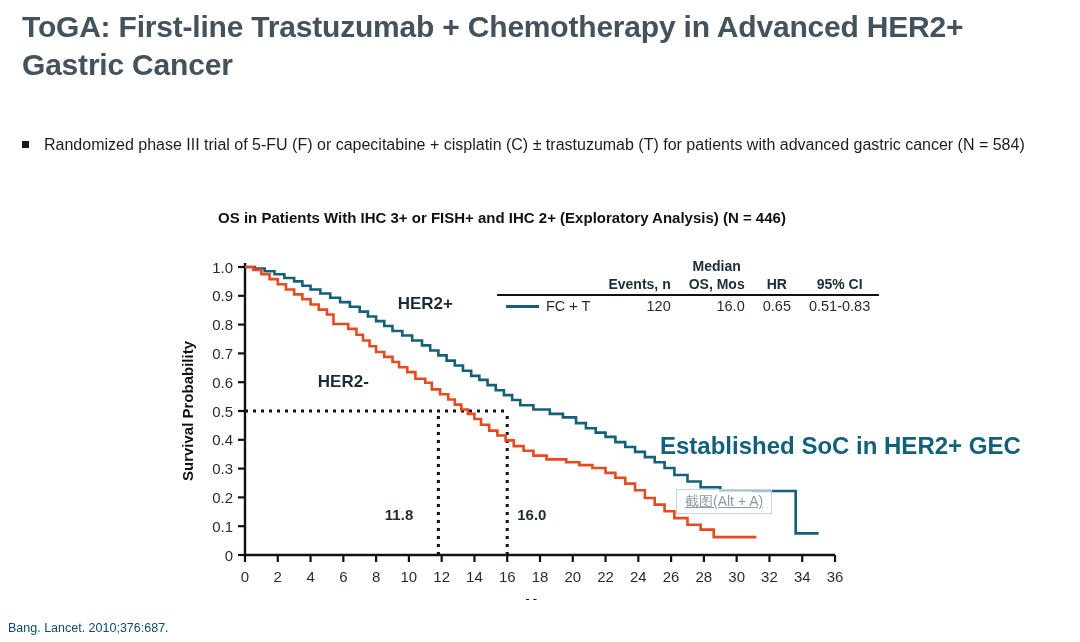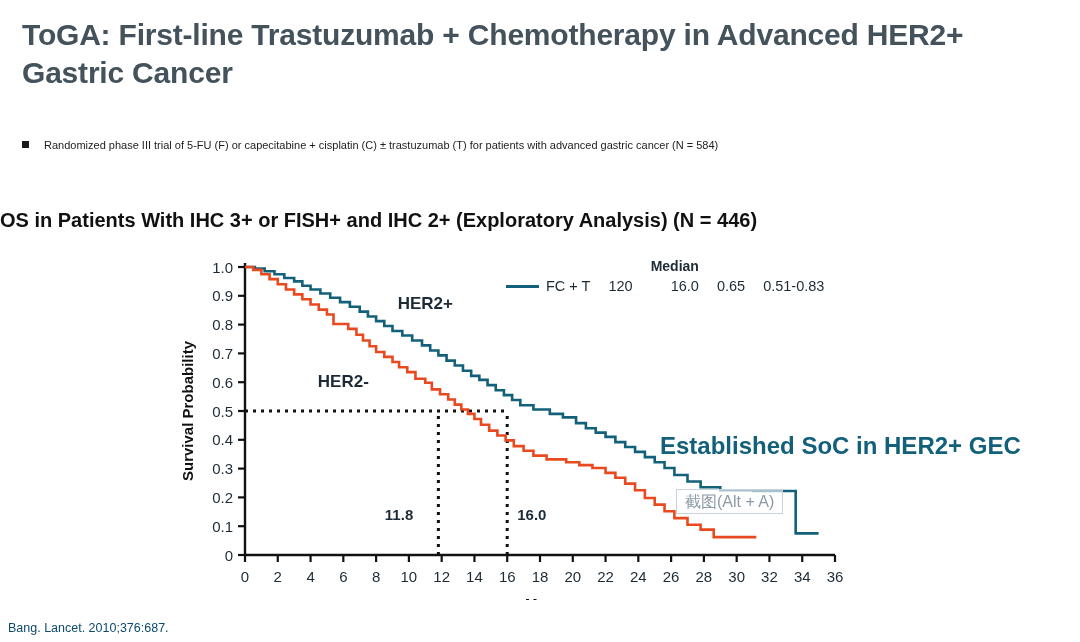--- a/index.html
+++ b/index.html
@@ -19,21 +19,20 @@
   #slide-title {
     position: absolute;
     left: 22px;
     top: 8px;
     width: 1000px;
     font-size: 30px;
     font-weight: bold;
     line-height: 38px;
     color: #44525c;
     letter-spacing: -0.2px;
-    margin-top: 8px;
   }
 
   
   #bullet-list {
     position: absolute;
     left: 22px;
     top: 133px;
     width: 1040px;
   }
   .bullet-row {
@@ -42,33 +41,34 @@
   }
   .bullet-marker {
     width: 7px;
     height: 7px;
     background: #1a1a1a;
     margin-top: 8px;
     margin-right: 15px;
     flex: none;
   }
   .bullet-text {
-    font-size: 11px;
+    font-size: 16px;
     line-height: 24px;
     color: #1d1d1d;
     max-width: 1010px;
   }
 
   
   #chart-subtitle {
     position: absolute;
     top: 209px;
     left: 0;
     width: 1004px;
-    font-size: 20px;
+    text-align: center;
+    font-size: 15px;
     font-weight: bold;
     color: #111111;
   }
 
   
   #chart-area {
     position: absolute;
     left: 0;
     top: 245px;
     width: 1080px;
@@ -143,23 +143,24 @@
 
   
   #screenshot-tooltip {
     position: absolute;
     left: 676px;
     top: 489px;
     padding: 2px 8px;
     border: 1px solid #c8d2da;
     background: rgba(255,255,255,0.62);
     color: #8b9aa6;
-    font-size: 16px;
+    font-size: 14px;
     line-height: 19px;
     white-space: nowrap;
+    text-decoration: underline;
   }
 
   
   #citation {
     position: absolute;
     left: 8px;
     top: 621px;
     font-size: 12.5px;
     color: #0c4a6e;
     text-align: center;
@@ -271,20 +272,27 @@
 <div id="legend-table">
   <table>
     <thead>
       <tr>
         <th class="no-rule"></th>
         <th class="no-rule"></th>
         <th class="median-head no-rule">Median</th>
         <th class="no-rule"></th>
         <th class="no-rule"></th>
       </tr>
+      <tr class="header-row">
+        <th></th>
+        <th>Events, n</th>
+        <th>OS, Mos</th>
+        <th>HR</th>
+        <th>95% CI</th>
+      </tr>
     </thead>
     <tbody id="legend-body">
         <tr>
           <td class="legend-cell"><span class="swatch" style="background: rgb(19, 96, 122);"></span><span class="series-label">FC + T</span></td>
           <td>120</td>
           <td>16.0</td>
           <td>0.65</td>
           <td>0.51-0.83</td>
         </tr>
       </tbody>

